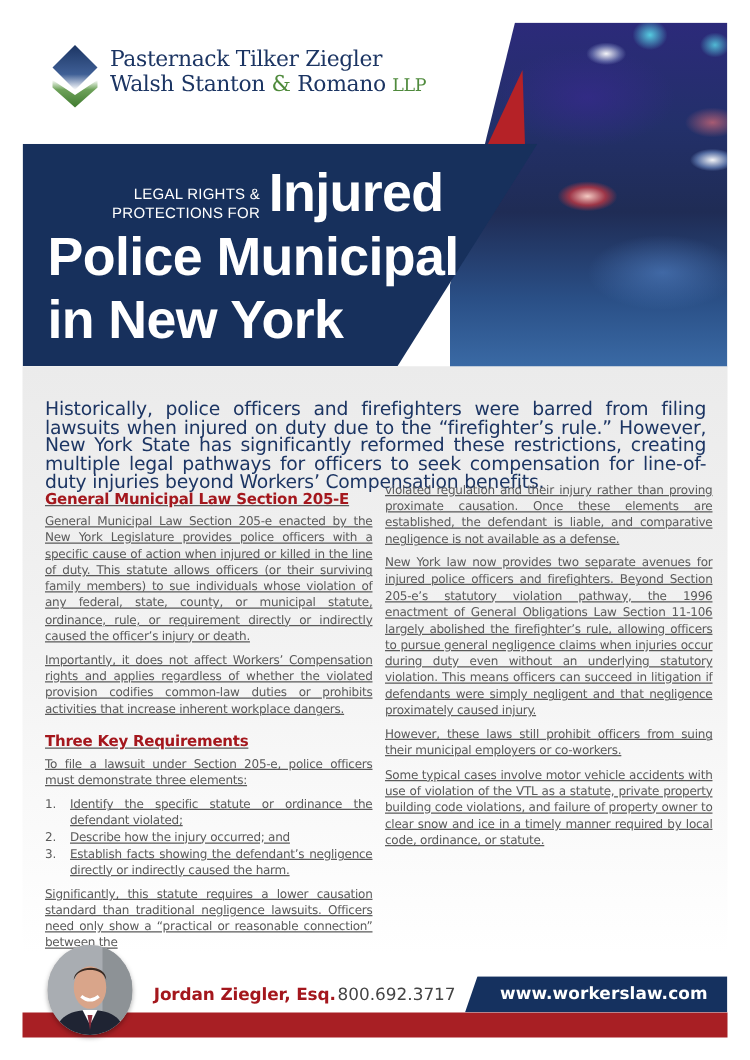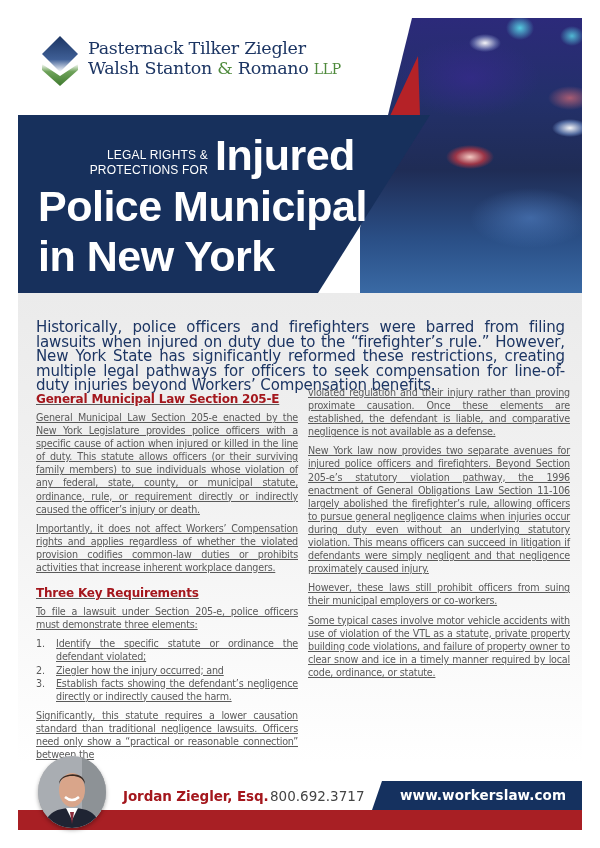--- a/index.html
+++ b/index.html
@@ -149,21 +149,21 @@
 
 <div class="col col-left">
   <h2>General Municipal Law Section 205-E</h2>
   <p>General Municipal Law Section 205-e enacted by the New York Legislature provides police officers with a specific cause of action when injured or killed in the line of duty. This statute allows officers (or their surviving family members) to sue individuals whose violation of any federal, state, county, or municipal statute, ordinance, rule, or requirement directly or indirectly caused the officer’s injury or death.</p>
   <p>Importantly, it does not affect Workers’ Compensation rights and applies regardless of whether the violated provision codifies common-law duties or prohibits activities that increase inherent workplace dangers.</p>
 
   <h2 class="spaced">Three Key Requirements</h2>
   <p>To file a lawsuit under Section 205-e, police officers must demonstrate three elements:</p>
   <ol>
     <li><span class="num">1.</span><span>Identify the specific statute or ordinance the defendant violated;</span></li>
-    <li><span class="num">2.</span><span>Ziegler how the injury occurred; and</span></li>
+    <li><span class="num">2.</span><span>Describe how the injury occurred; and</span></li>
     <li><span class="num">3.</span><span>Establish facts showing the defendant’s negligence directly or indirectly caused the harm.</span></li>
   </ol>
   <p>Significantly, this statute requires a lower causation standard than traditional negligence lawsuits. Officers need only show a “practical or reasonable connection” between the</p>
 </div>
 
 <div class="col col-right">
   <p>violated regulation and their injury rather than proving proximate causation. Once these elements are established, the defendant is liable, and comparative negligence is not available as a defense.</p>
 
   <p>New York law now provides two separate avenues for injured police officers and firefighters. Beyond Section 205-e’s statutory violation pathway, the 1996 enactment of General Obligations Law Section 11-106 largely abolished the firefighter’s rule, allowing officers to pursue general negligence claims when injuries occur during duty even without an underlying statutory violation. This means officers can succeed in litigation if defendants were simply negligent and that negligence proximately caused injury.</p>
   <p>However, these laws still prohibit officers from suing their municipal employers or co-workers.</p>

